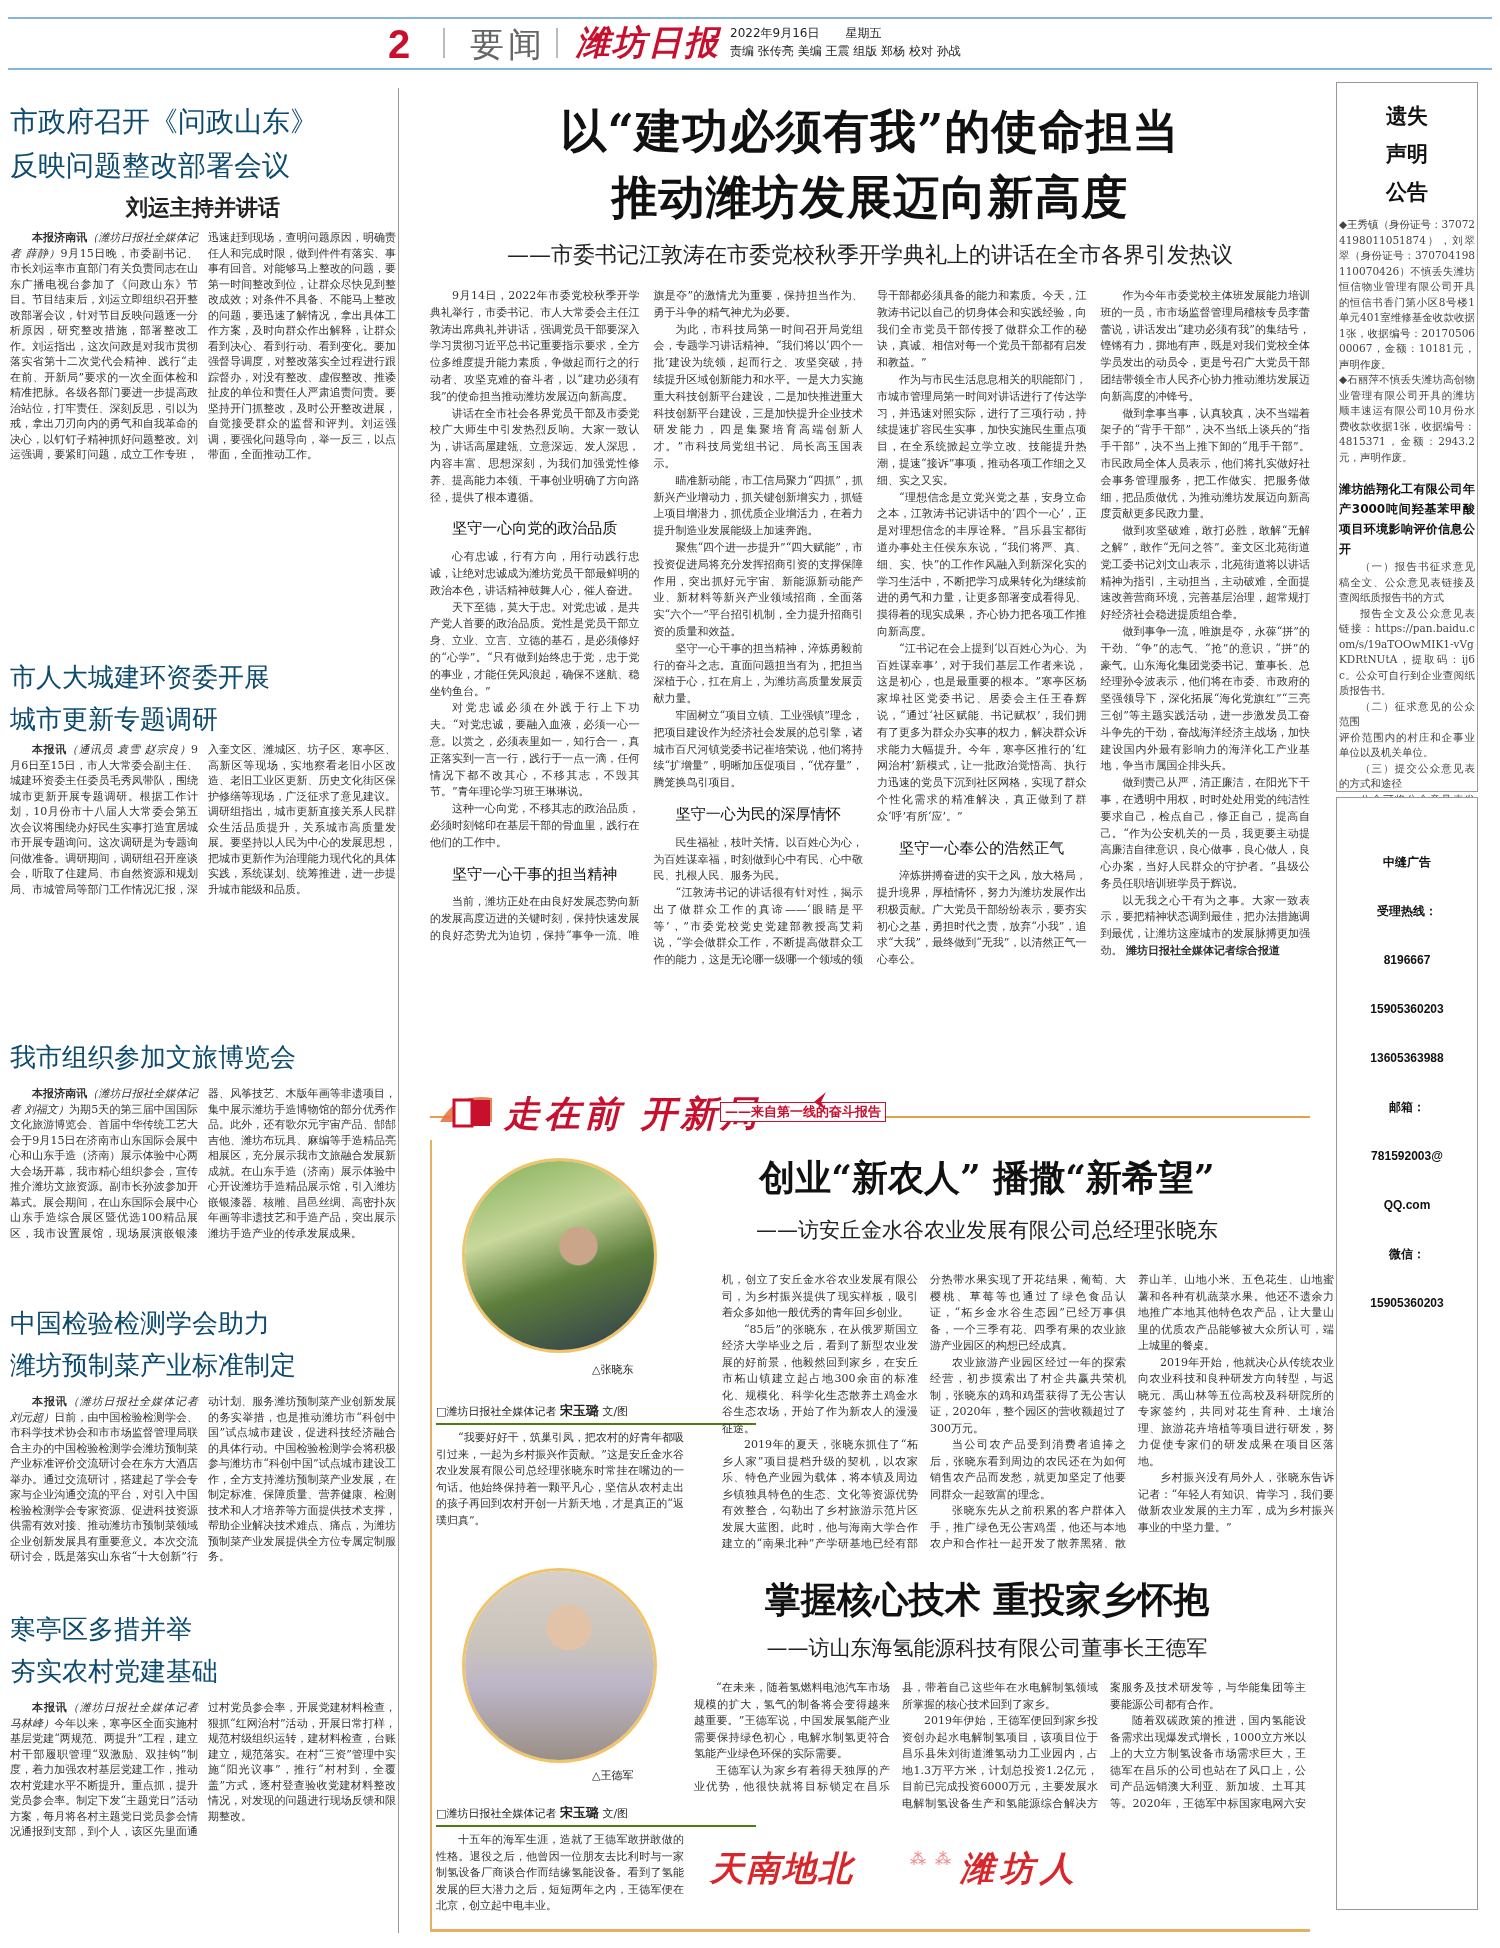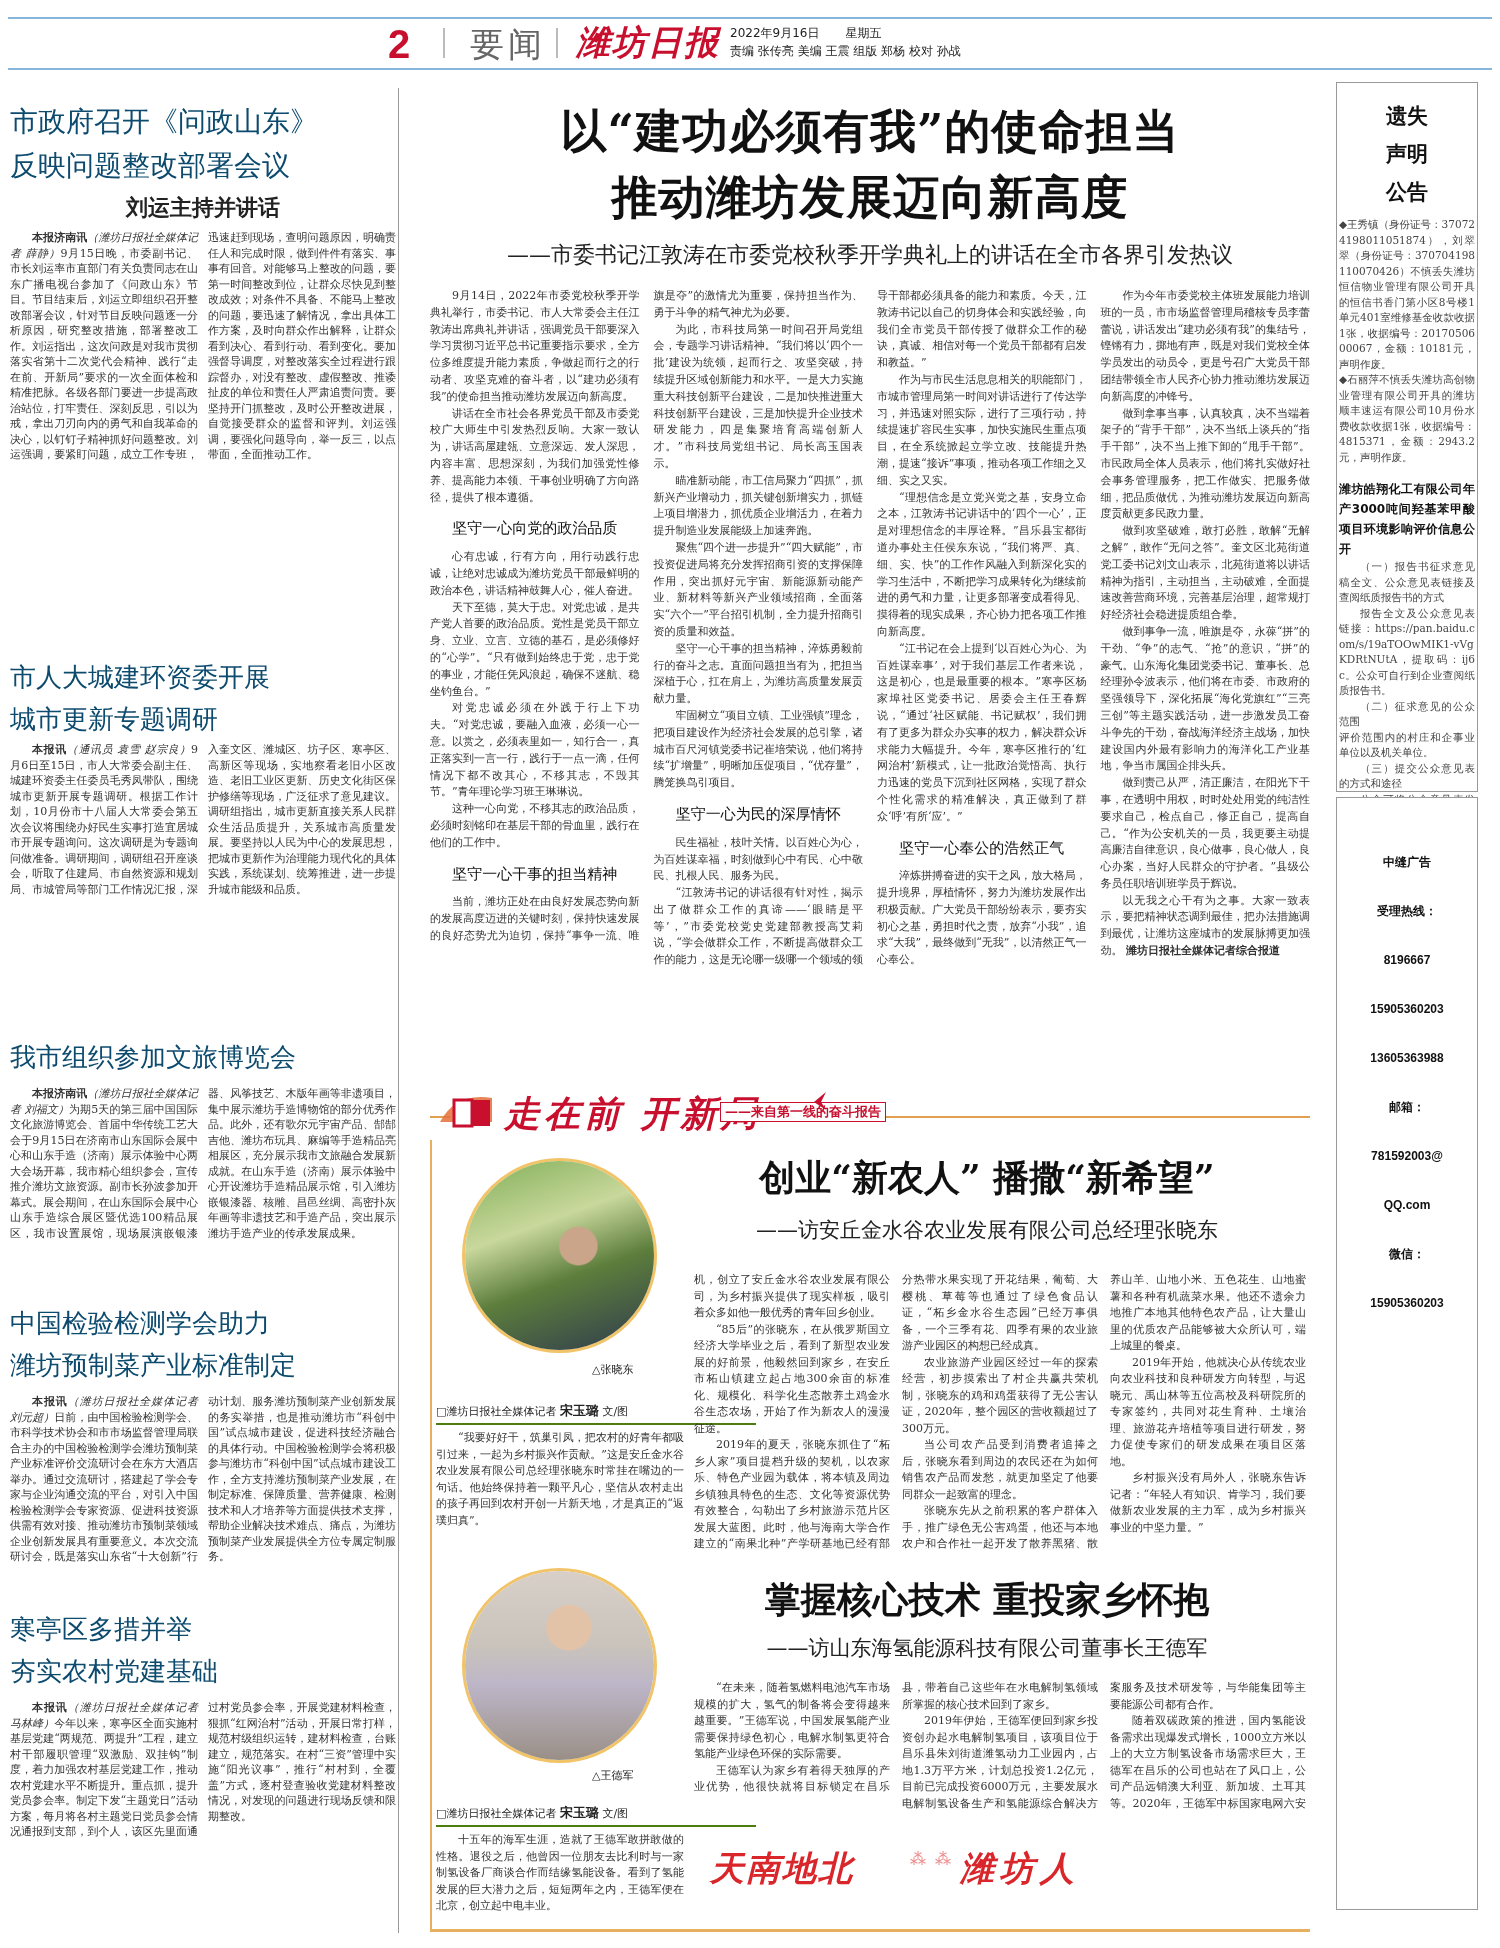--- a/index.html
+++ b/index.html
@@ -189,21 +189,21 @@
       <div class="caption" style="left:160px;top:222px;">△张晓东</div>
       <div class="credit" style="top:262px;">
         <span>□潍坊日报社全媒体记者</span> <b>宋玉璐</b> <span>文/图</span>
       </div>
       <div class="feat-title" style="top:14px;">创业“新农人” 播撒“新希望”</div>
       <div class="feat-sub" style="top:76px;">——访安丘金水谷农业发展有限公司总经理张晓东</div>
       <div class="feat-col1" style="top:290px;height:125px;">
         <p style="text-indent:2em;">“我要好好干，筑巢引凤，把农村的好青年都吸引过来，一起为乡村振兴作贡献。”这是安丘金水谷农业发展有限公司总经理张晓东时常挂在嘴边的一句话。他始终保持着一颗平凡心，坚信从农村走出的孩子再回到农村开创一片新天地，才是真正的“返璞归真”。</p>
         <p style="text-indent:2em;margin-top:40px;">张晓东抓住“互联网+农业”的良好时</p>
       </div>
-      <div class="body3" style="top:132px;height:283px;">
+      <div class="body3" style="top:132px;height:283px;margin-left:28px;">
         <p style="text-indent:0;">机，创立了安丘金水谷农业发展有限公司，为乡村振兴提供了现实样板，吸引着众多如他一般优秀的青年回乡创业。</p>
         <p>“85后”的张晓东，在从俄罗斯国立经济大学毕业之后，看到了新型农业发展的好前景，他毅然回到家乡，在安丘市柘山镇建立起占地300余亩的标准化、规模化、科学化生态散养土鸡金水谷生态农场，开始了作为新农人的漫漫征途。</p>
         <p>2019年的夏天，张晓东抓住了“柘乡人家”项目提档升级的契机，以农家乐、特色产业园为载体，将本镇及周边乡镇独具特色的生态、文化等资源优势有效整合，勾勒出了乡村旅游示范片区发展大蓝图。此时，他与海南大学合作建立的“南果北种”产学研基地已经有部分热带水果实现了开花结果，葡萄、大樱桃、草莓等也通过了绿色食品认证，“柘乡金水谷生态园”已经万事俱备，一个三季有花、四季有果的农业旅游产业园区的构想已经成真。</p>
         <p>农业旅游产业园区经过一年的探索经营，初步摸索出了村企共赢共荣机制，张晓东的鸡和鸡蛋获得了无公害认证，2020年，整个园区的营收额超过了300万元。</p>
         <p>当公司农产品受到消费者追捧之后，张晓东看到周边的农民还在为如何销售农产品而发愁，就更加坚定了他要同群众一起致富的理念。</p>
         <p>张晓东先从之前积累的客户群体入手，推广绿色无公害鸡蛋，他还与本地农户和合作社一起开发了散养黑猪、散养山羊、山地小米、五色花生、山地蜜薯和各种有机蔬菜水果。他还不遗余力地推广本地其他特色农产品，让大量山里的优质农产品能够被大众所认可，端上城里的餐桌。</p>
         <p>2019年开始，他就决心从传统农业向农业科技和良种研发方向转型，与迟晓元、禹山林等五位高校及科研院所的专家签约，共同对花生育种、土壤治理、旅游花卉培植等项目进行研发，努力促使专家们的研发成果在项目区落地。</p>
         <p>乡村振兴没有局外人，张晓东告诉记者：“年轻人有知识、肯学习，我们要做新农业发展的主力军，成为乡村振兴事业的中坚力量。”</p>
       </div>
     </div>

